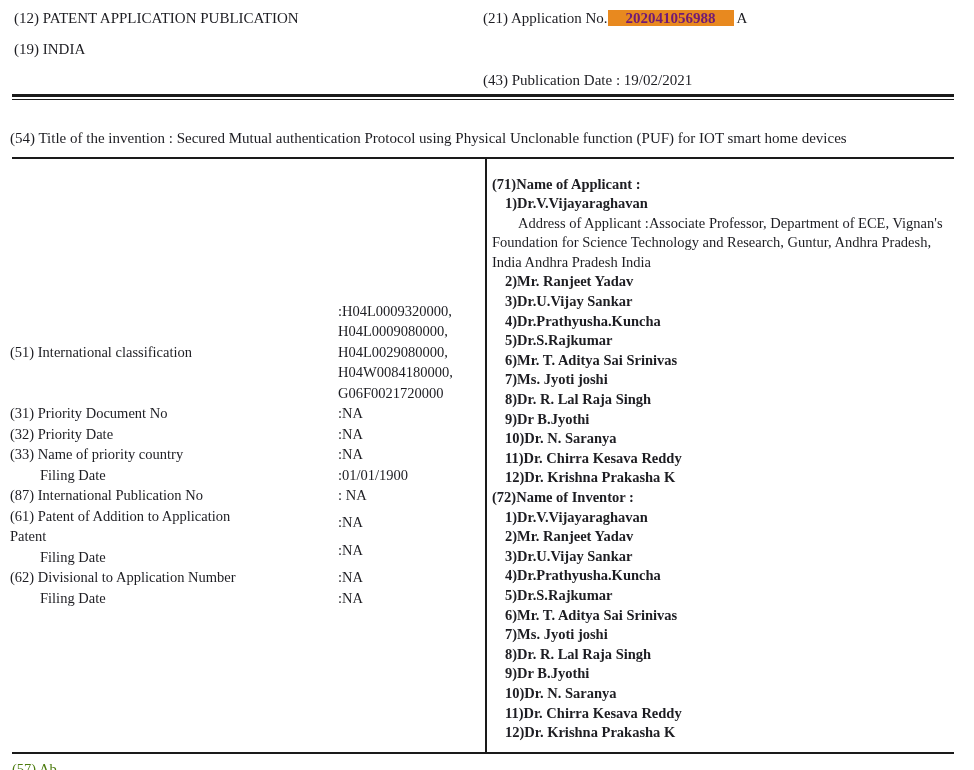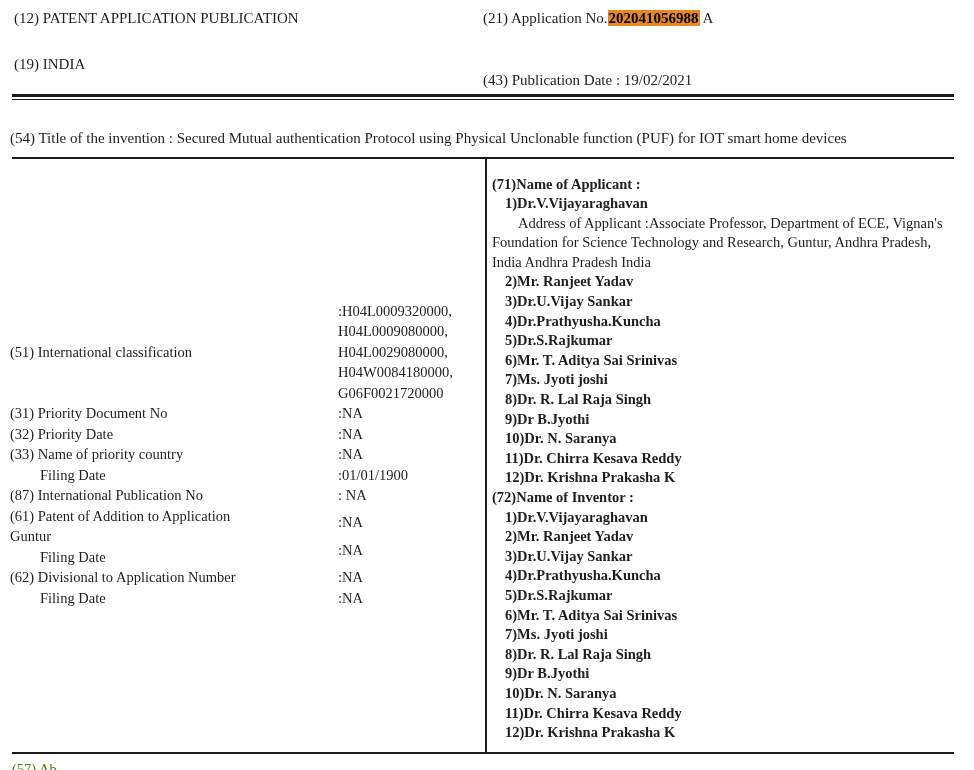--- a/index.html
+++ b/index.html
@@ -10,25 +10,25 @@
     font-family: "Liberation Serif", "DejaVu Serif", serif;
     color: #1d1d22;
   }
   .page { position: relative; width: 974px; height: 770px; overflow: hidden; }
 
   
   .header { display: flex; padding: 9px 20px 0 12px; justify-content: center; }
   .header-col { width: 50%; }
   .header-col.left  { padding-left: 2px; }
   .hrow { font-size: 15px; line-height: 18px; white-space: nowrap; }
-  .header-col.left .hrow + .hrow { margin-top: 28px; }
+  .header-col.left .hrow + .hrow { margin-top: 13px; }
   .header-col.right .hrow + .hrow { margin-top: 44px; }
   .hl {
-    background: #e8891f; color: #000000;
-    padding: 0 1px; font-weight: bold;
+    background: #e8891f; color: #701a75;
+    padding: 0 18px; font-weight: bold;
   }
 
   .double-rule {
     margin: 5px 20px 0 12px; height: 6px;
     border-top: 3px solid #1a1a1a;
     border-bottom: 1px solid #1a1a1a;
   }
 
   
   .title-block {
@@ -132,21 +132,21 @@
       </div>
 
       <div class="lrow">
         <span class="llabel">(87) International Publication No</span>
         <span class="lvalue">: NA</span>
       </div>
 
       <div class="lrow">
         <div class="llabel">
           <div>(61) Patent of Addition to Application</div>
-          <div>Guntur</div>
+          <div>Patent</div>
           <div class="indent">Filing Date</div>
         </div>
         <div class="lvalue vspread">
           <div>:NA</div>
           <div>:NA</div>
         </div>
       </div>
 
       <div class="lrow">
         <span class="llabel">(62) Divisional to Application Number</span>

